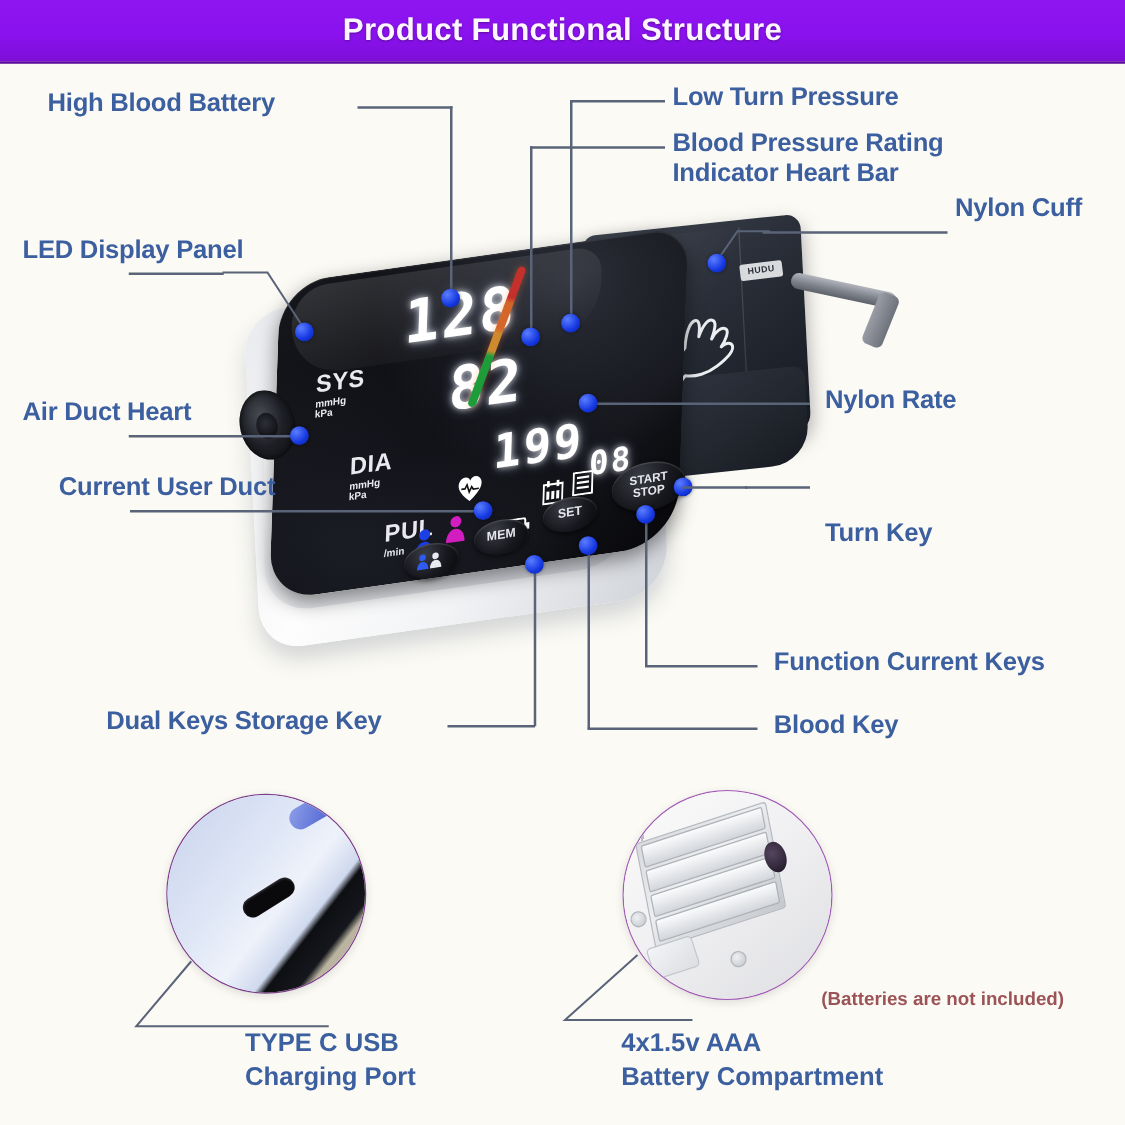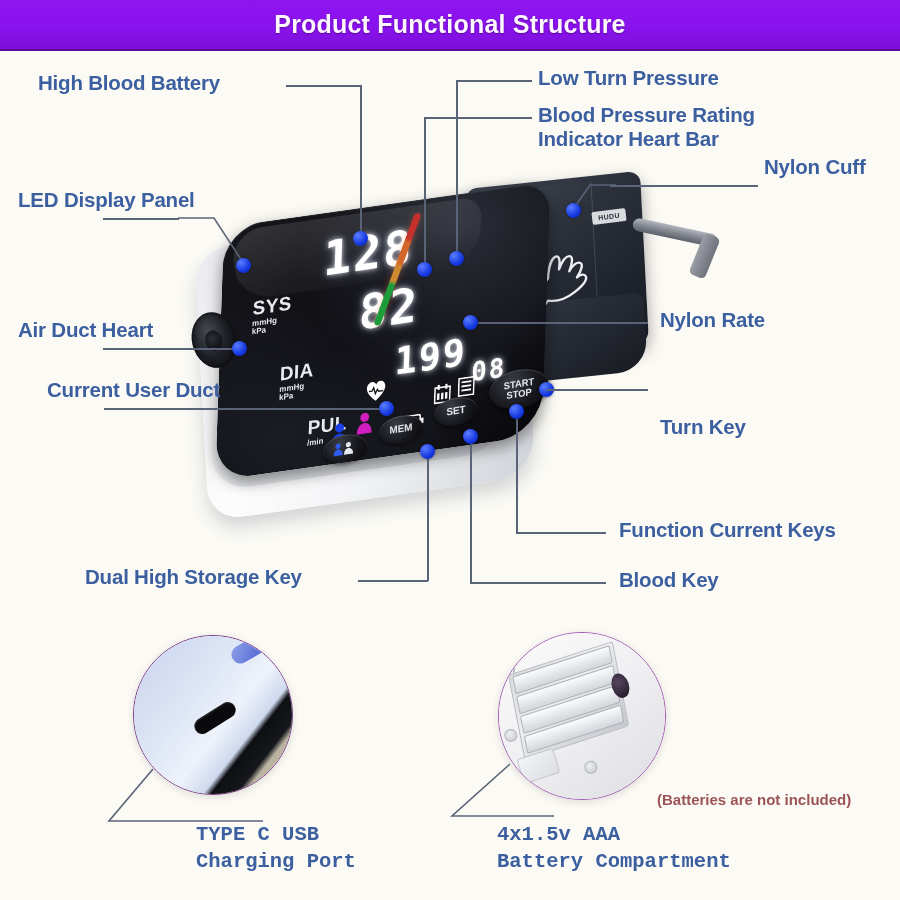--- a/index.html
+++ b/index.html
@@ -210,21 +210,21 @@
     background:linear-gradient(150deg,#f3f4f6,#dcdee2);
     border:1px solid #c3c6cb; border-radius:4px; transform:rotate(-9deg);
   }
   #inset-bat .screw{
     position:absolute; width:13px; height:13px; border-radius:50%;
     background:radial-gradient(circle at 40% 35%,#eef0f2,#c2c5ca);
     border:1px solid #b2b5bb;
   }
   .cap{
     position:absolute; color:#3c5fa0; font-weight:bold; font-size:20.5px;
-    line-height:1.3; white-space:pre-line;font-family:Liberation Mono, monospace;
+    line-height:1.3; white-space:pre-line;
   }
   #note-batteries{
     position:absolute; left:657px; top:791px;
     color:#9c5356; font-weight:bold; font-size:15px;
   }
 </style>
 </head>
 <body>
 
 <div id="titlebar">
@@ -354,21 +354,21 @@
 <div class="dot" style="left:236px; top:258px;"></div>
 
 <div class="lbl" style="left:18px; top:318px;">Air Duct Heart</div>
 <div class="ln lnh" style="left:103px; top:348px; width:131px;"></div>
 <div class="dot" style="left:232px; top:341px;"></div>
 
 <div class="lbl" style="left:47px; top:378px;">Current User Duct</div>
 <div class="ln lnh" style="left:104px; top:408px; width:282px;"></div>
 <div class="dot" style="left:379px; top:401px;"></div>
 
-<div class="lbl" style="left:85px; top:565px;">Dual High Storage Key</div>
+<div class="lbl" style="left:85px; top:565px;">Dual Keys Storage Key</div>
 <div class="ln lnh" style="left:358px; top:580px; width:70px;"></div>
 <div class="ln lnv" style="left:427px; top:458px; height:123px;"></div>
 <div class="dot" style="left:420px; top:444px;"></div>
 
 <div class="lbl" style="left:538px; top:66px;">Low Turn Pressure</div>
 <div class="ln lnh" style="left:456px; top:80px; width:76px;"></div>
 <div class="ln lnv" style="left:456px; top:80px; height:178px;"></div>
 <div class="dot" style="left:449px; top:251px;"></div>
 
 <div class="lbl" style="left:538px; top:103px;">Blood Pressure Rating

